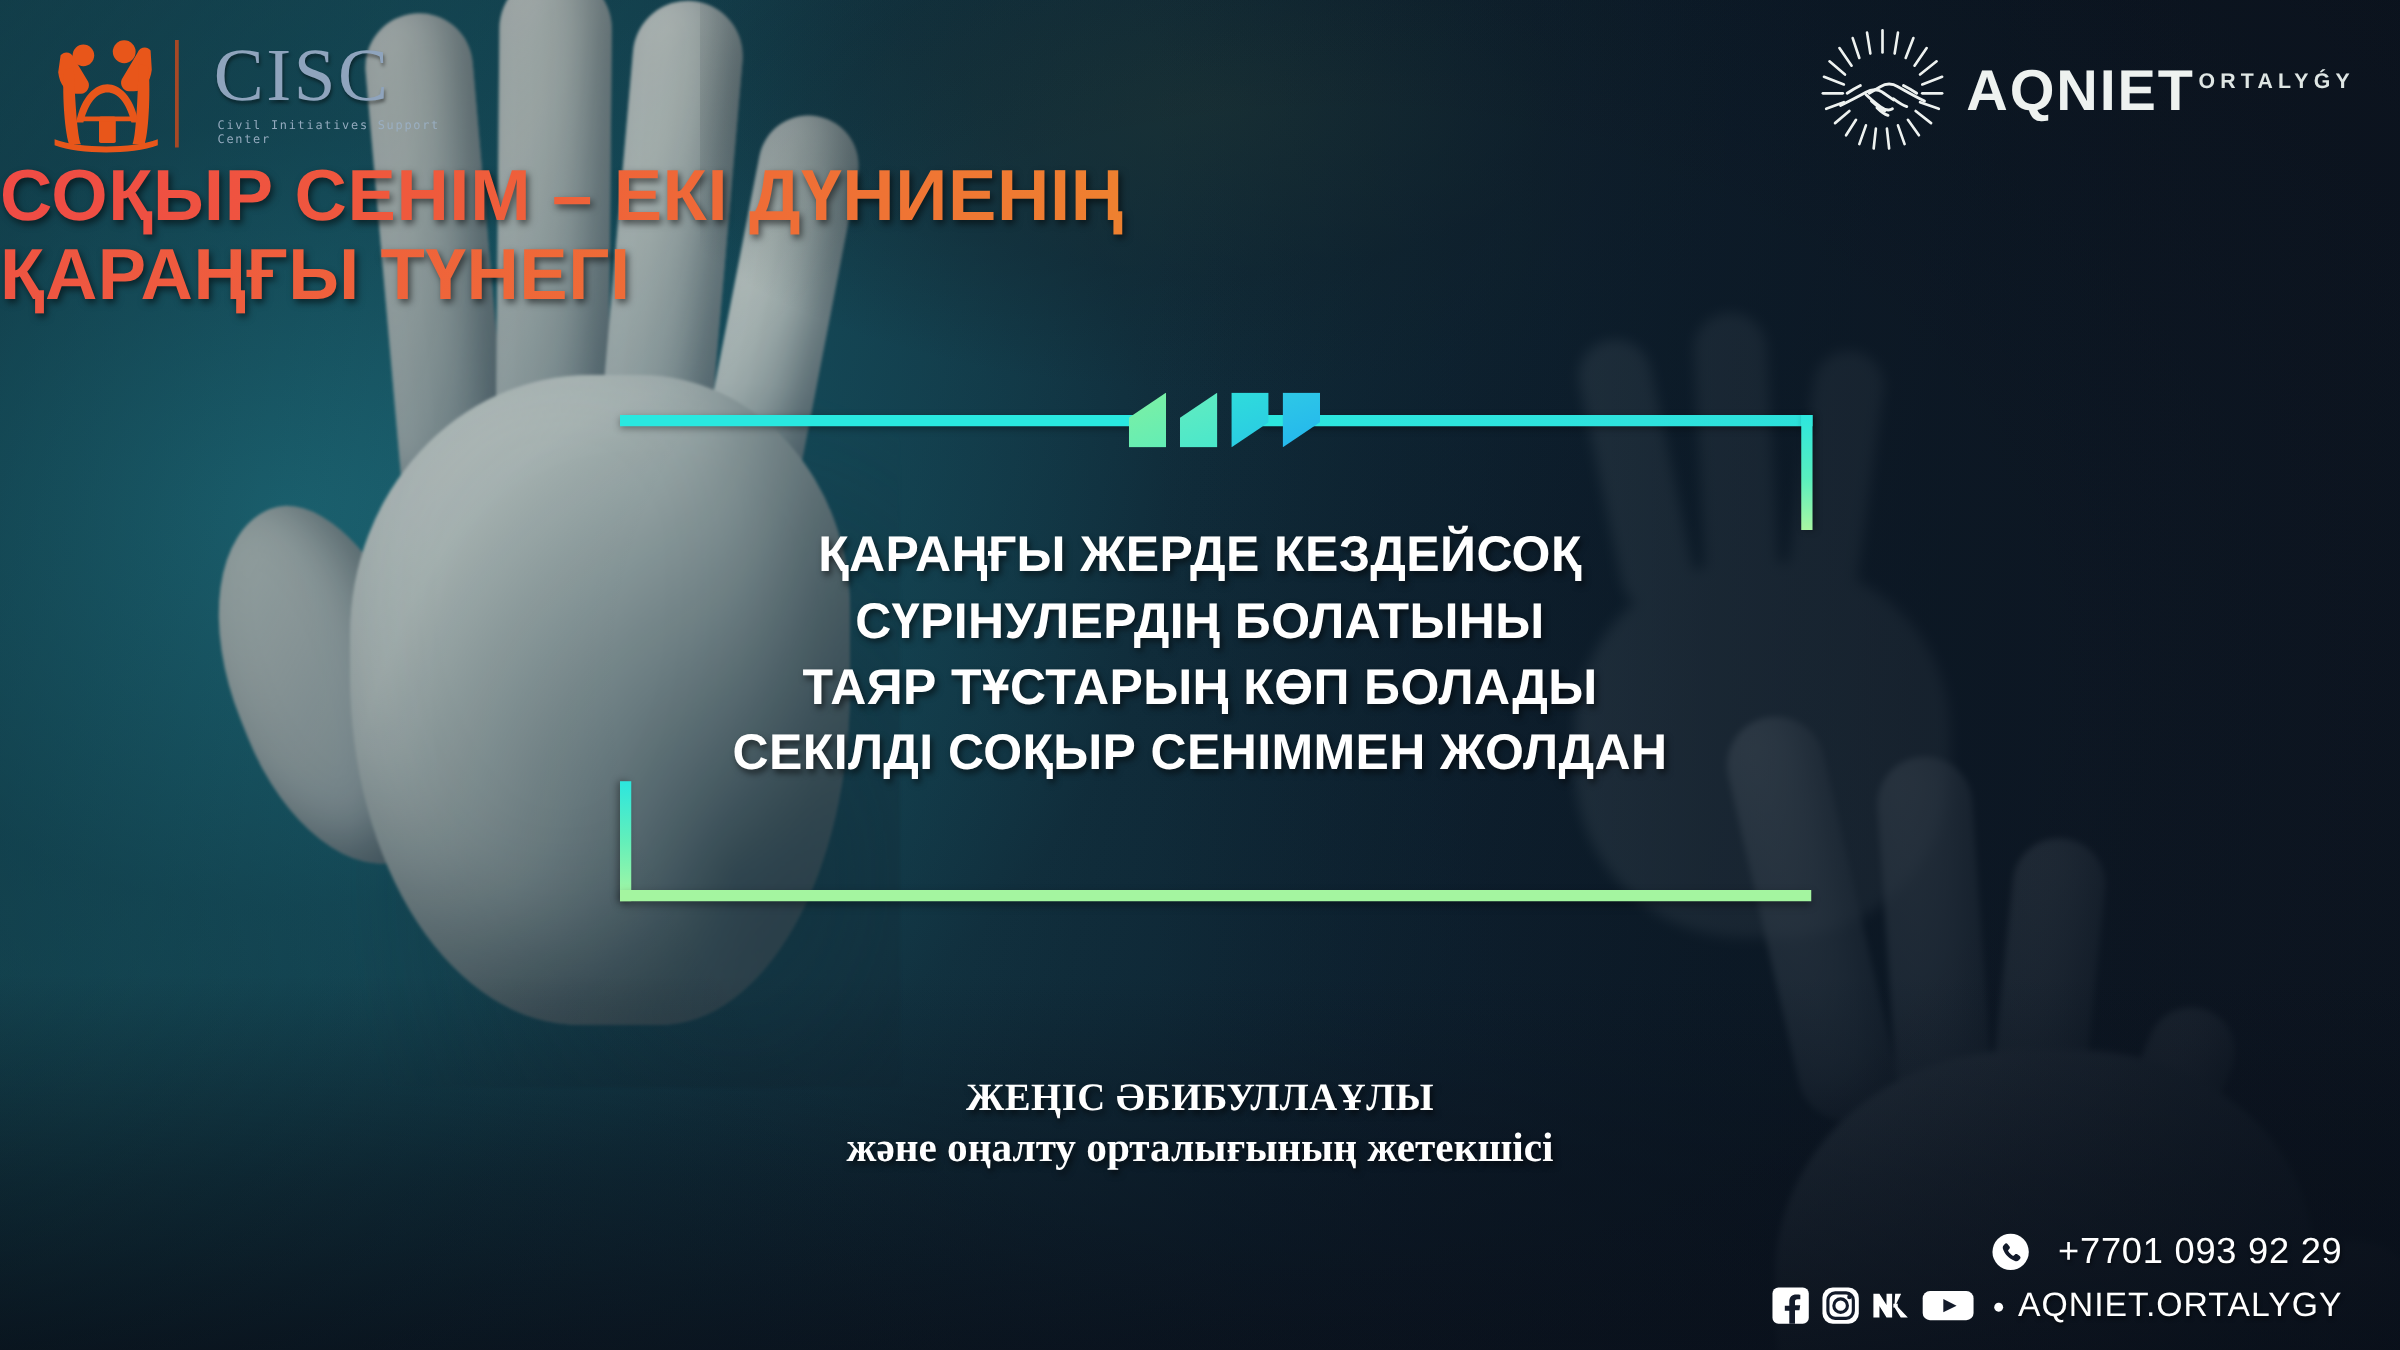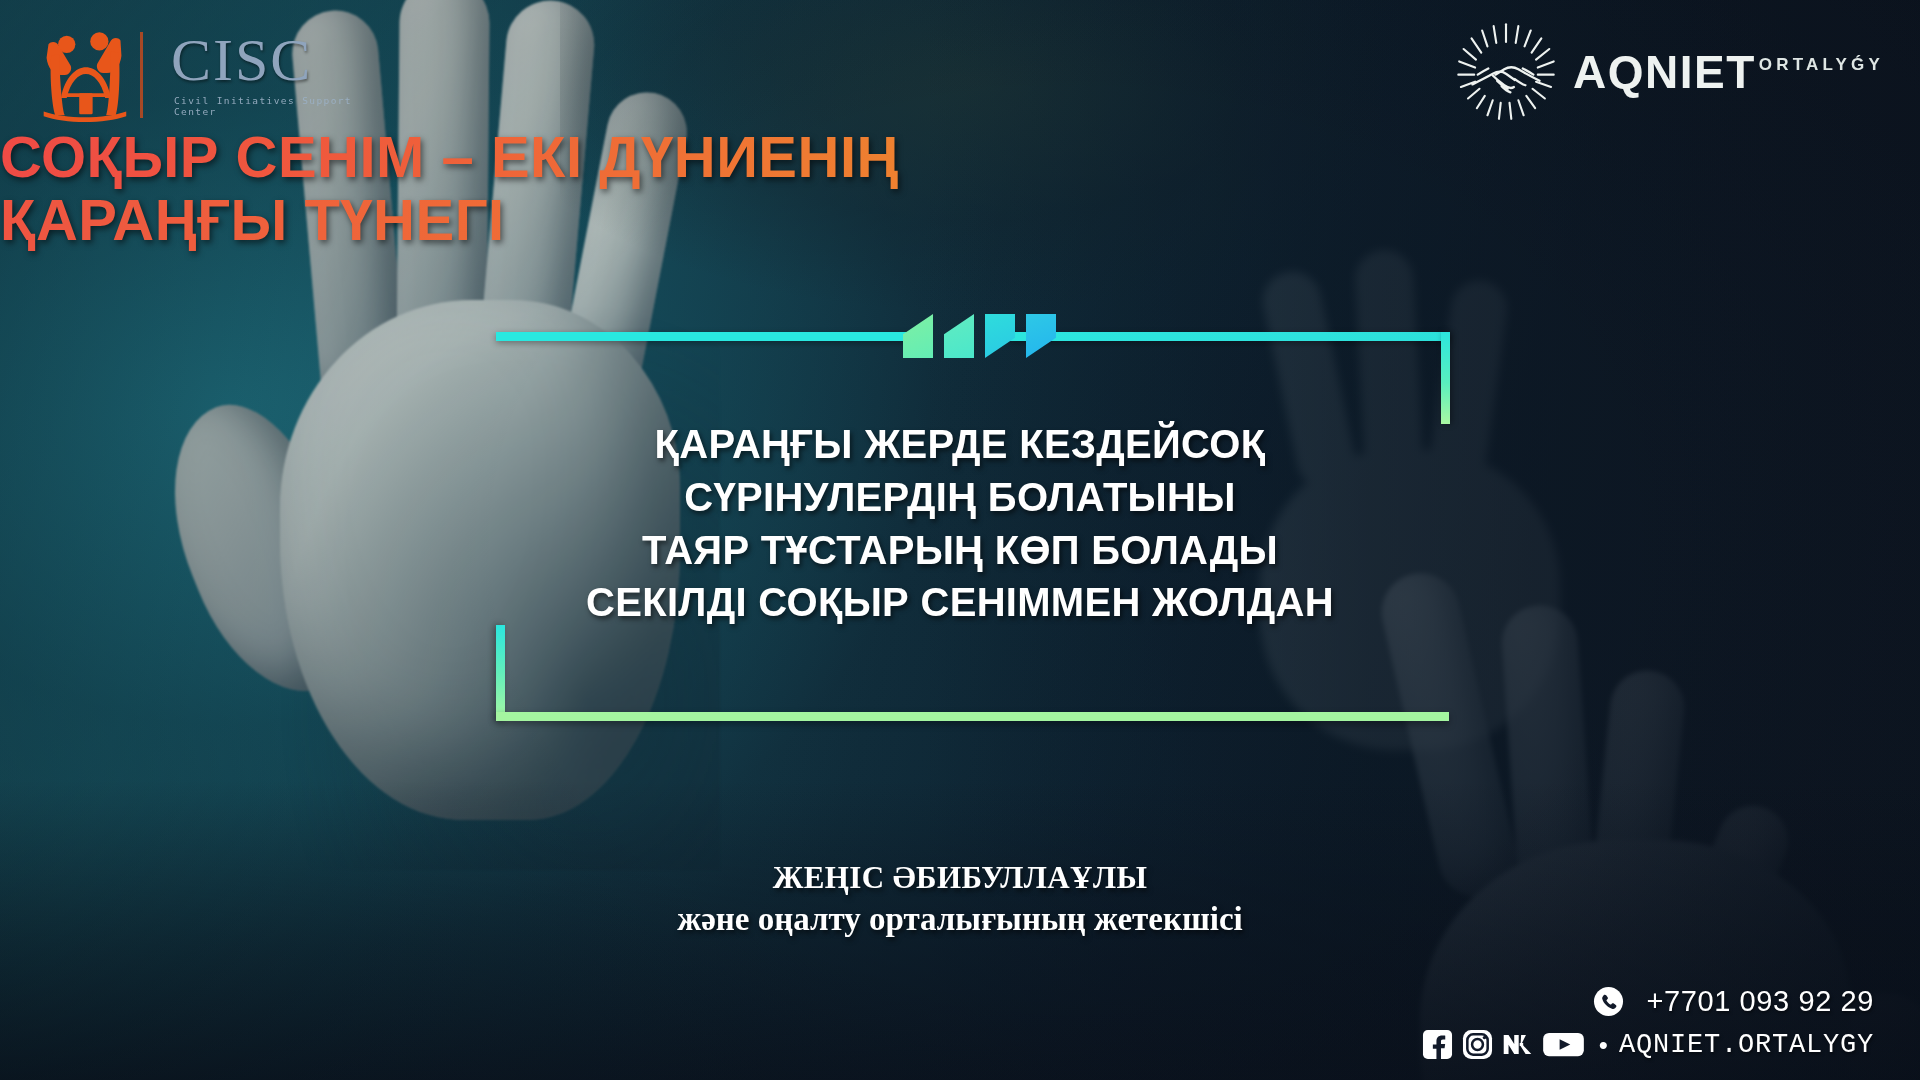--- a/index.html
+++ b/index.html
@@ -183,21 +183,21 @@
   .attrib .a2{ display:block; font-size:33px; }
   .attrib .a3{ display:block; font-size:33px; }
 
   
   .contacts{ position:absolute; right:46px; bottom:20px; text-align:right; color:#fff; }
   .c-phone{ display:flex; align-items:center; justify-content:flex-end; gap:22px;
             font-size:29px; letter-spacing:.6px; margin-bottom:11px;
             text-shadow:1px 2px 3px rgba(0,0,0,.5); }
   .c-social{ display:flex; align-items:center; justify-content:flex-end; gap:9px; }
   .c-dot{ font-size:26px; line-height:1; margin:0 2px 0 5px; }
-  .c-handle{ font-family:Liberation Mono, monospace; font-size:27px; letter-spacing:.8px;
+  .c-handle{ font-family:Liberation Sans, sans-serif; font-size:27px; letter-spacing:.8px;
              text-shadow:1px 2px 3px rgba(0,0,0,.5); }
   .sicon{ width:31px; height:31px; display:block; }
 </style>
 </head>
 <body>
 
 <div class="poster">
 
   <div class="bg-base"></div>
 

